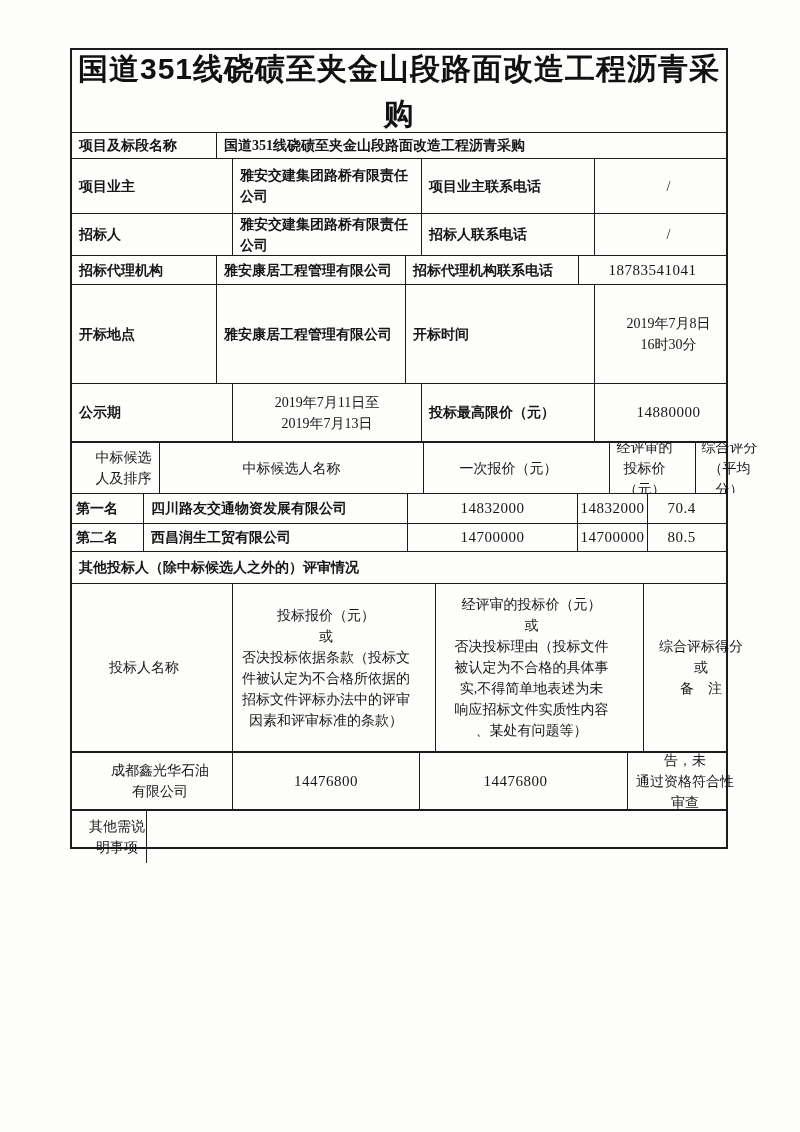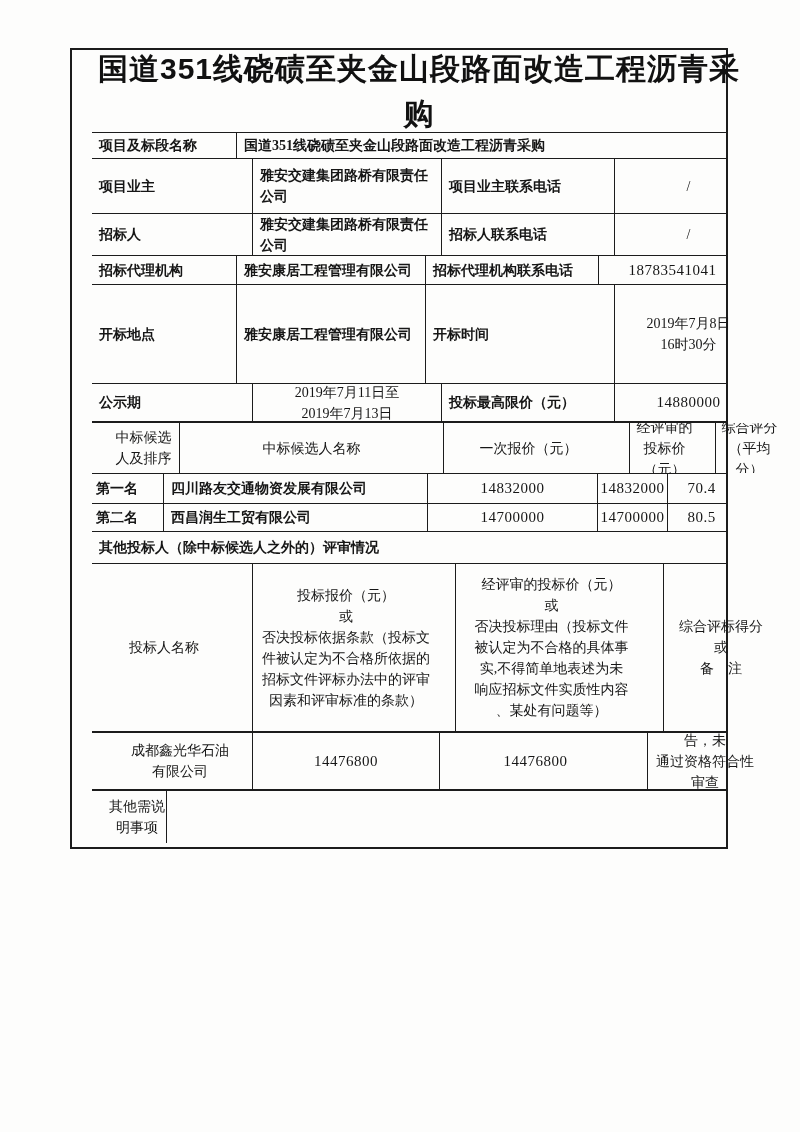--- a/index.html
+++ b/index.html
@@ -11,21 +11,20 @@
     color:#161616;
     overflow:hidden;
   }
   .doc-table{
     position:absolute;left:70px;top:48px;
     width:658px;height:801px;
     border:2px solid #1c1c1c;
     box-sizing:border-box;
     display:flex;flex-direction:column;
     background:transparent;
-    padding-left:20px;
   }
   .row{
     display:flex;flex-direction:row;
     box-sizing:border-box;
     border-top:1px solid #1c1c1c;
     flex:0 0 auto;
   }
   .row.no-top{border-top:none;}
   .row.thick{border-top:2px solid #1c1c1c;}
   .cell{
@@ -93,21 +92,21 @@
   </div>
 
   <div class="row" style="height:99px">
     <div class="cell first left w144">开标地点</div>
     <div class="cell left w189">雅安康居工程管理有限公司</div>
     <div class="cell left w173">开标时间</div>
     <div class="cell pre w148">2019年7月8日
 16时30分</div>
   </div>
 
-  <div class="row" style="height:38px">
+  <div class="row" style="height:58px">
     <div class="cell first left w144">公示期</div>
     <div class="cell pre w189">2019年7月11日至
 2019年7月13日</div>
     <div class="cell left w173">投标最高限价（元）</div>
     <div class="cell num w148">14880000</div>
   </div>
 
   <div class="row thick" style="height:52px">
     <div class="cell first pre w71">中标候选
 人及排序</div>

